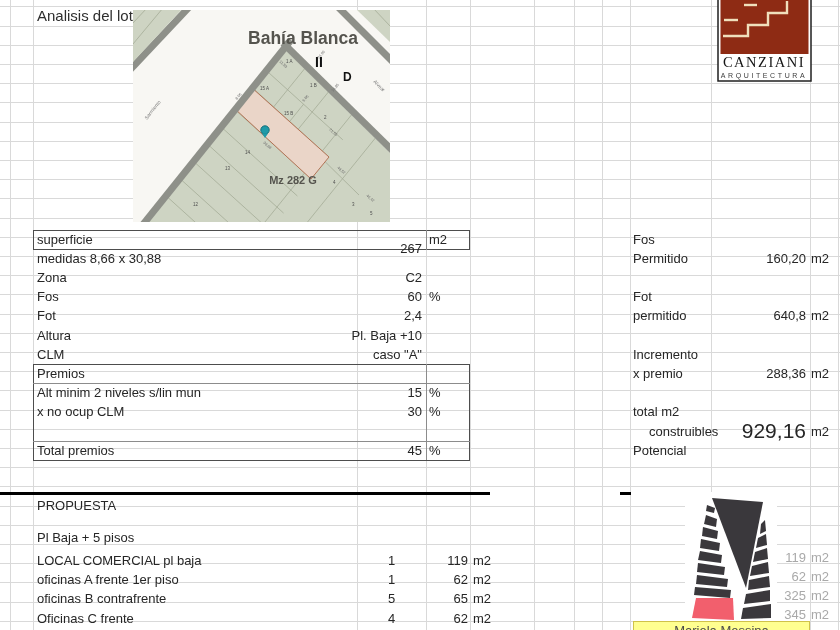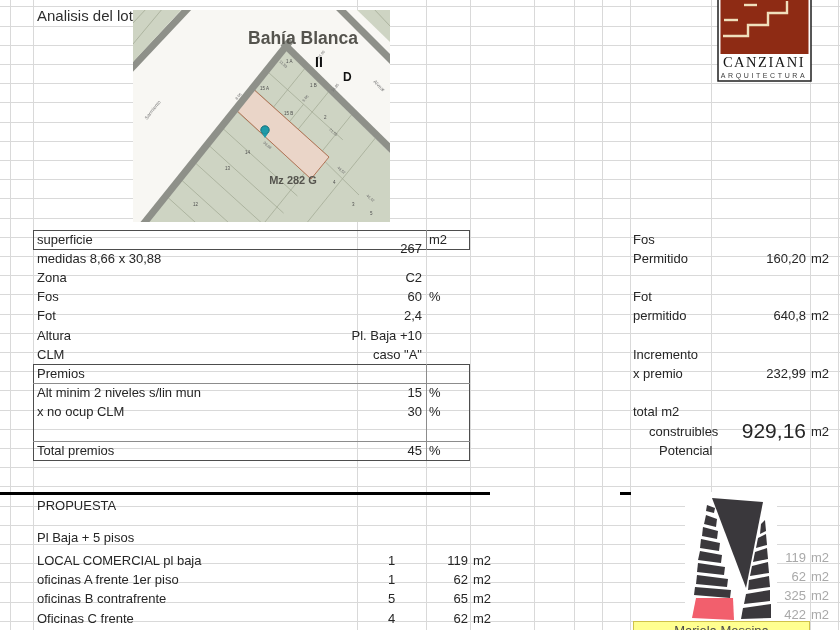--- a/index.html
+++ b/index.html
@@ -220,27 +220,27 @@
     <div class="cell" style="left:633px;top:229.6px;">Fos</div>
     <div class="cell" style="left:633px;top:248.8px;">Permitido</div>
     <div class="cell right" style="left:620px;top:248.8px;width:186px;" id="">160,20</div>
     <div class="cell" style="left:811px;top:248.8px;">m2</div>
     <div class="cell" style="left:633px;top:287.2px;">Fot</div>
     <div class="cell" style="left:633px;top:306.4px;">permitido</div>
     <div class="cell right" style="left:620px;top:306.4px;width:186px;" id="">640,8</div>
     <div class="cell" style="left:811px;top:306.4px;">m2</div>
     <div class="cell" style="left:633px;top:344.8px;">Incremento</div>
     <div class="cell" style="left:633px;top:364.0px;">x premio</div>
-    <div class="cell right" style="left:620px;top:364.0px;width:186px;" id="">232,99</div>
+    <div class="cell right" style="left:620px;top:364.0px;width:186px;" id="">288,36</div>
     <div class="cell" style="left:811px;top:364.0px;">m2</div>
     <div class="cell" style="left:633px;top:402.4px;">total m2</div>
     <div class="cell" style="left:633px;top:421.6px;margin-left:16px;">construibles</div>
     <div class="cell right" style="left:620px;top:415.6px;width:186px;font-size:21px;line-height:30px;" id="bigval-cell">929,16</div>
     <div class="cell" style="left:811px;top:421.6px;">m2</div>
-    <div class="cell" style="left:659px;top:440.8px;">Potencial</div>
+    <div class="cell" style="left:633px;top:440.8px;">Potencial</div>
     <div class="cell" style="left:37px;top:550.8px;text-align:center;">LOCAL COMERCIAL pl baja</div>
     <div class="cell center" style="left:357px;top:550.8px;width:69px;">1</div>
     <div class="cell right" style="left:400px;top:550.8px;width:68px;">119</div>
     <div class="cell" style="left:473px;top:550.8px;">m2</div>
     <div class="cell" style="left:37px;top:570.1px;">oficinas A frente 1er piso</div>
     <div class="cell center" style="left:357px;top:570.1px;width:69px;">1</div>
     <div class="cell right" style="left:400px;top:570.1px;width:68px;">62</div>
     <div class="cell" style="left:473px;top:570.1px;">m2</div>
     <div class="cell" style="left:37px;top:589.4px;">oficinas B contrafrente</div>
     <div class="cell center" style="left:357px;top:589.4px;width:69px;">5</div>
@@ -249,15 +249,15 @@
     <div class="cell" style="left:37px;top:608.7px;">Oficinas C frente</div>
     <div class="cell center" style="left:357px;top:608.7px;width:69px;">4</div>
     <div class="cell right" style="left:400px;top:608.7px;width:68px;">62</div>
     <div class="cell" style="left:473px;top:608.7px;">m2</div>
     <div class="cell right gray" style="left:740px;top:547.5px;width:66px;">119</div>
     <div class="cell gray" style="left:811px;top:547.5px;">m2</div>
     <div class="cell right gray" style="left:740px;top:566.8px;width:66px;">62</div>
     <div class="cell gray" style="left:811px;top:566.8px;">m2</div>
     <div class="cell right gray" style="left:740px;top:586px;width:66px;">325</div>
     <div class="cell gray" style="left:811px;top:586px;">m2</div>
-    <div class="cell right gray" style="left:740px;top:605.3px;width:66px;">422</div>
+    <div class="cell right gray" style="left:740px;top:605.3px;width:66px;">345</div>
     <div class="cell gray" style="left:811px;top:605.3px;">m2</div>
   </div>
 
 </body></html>

